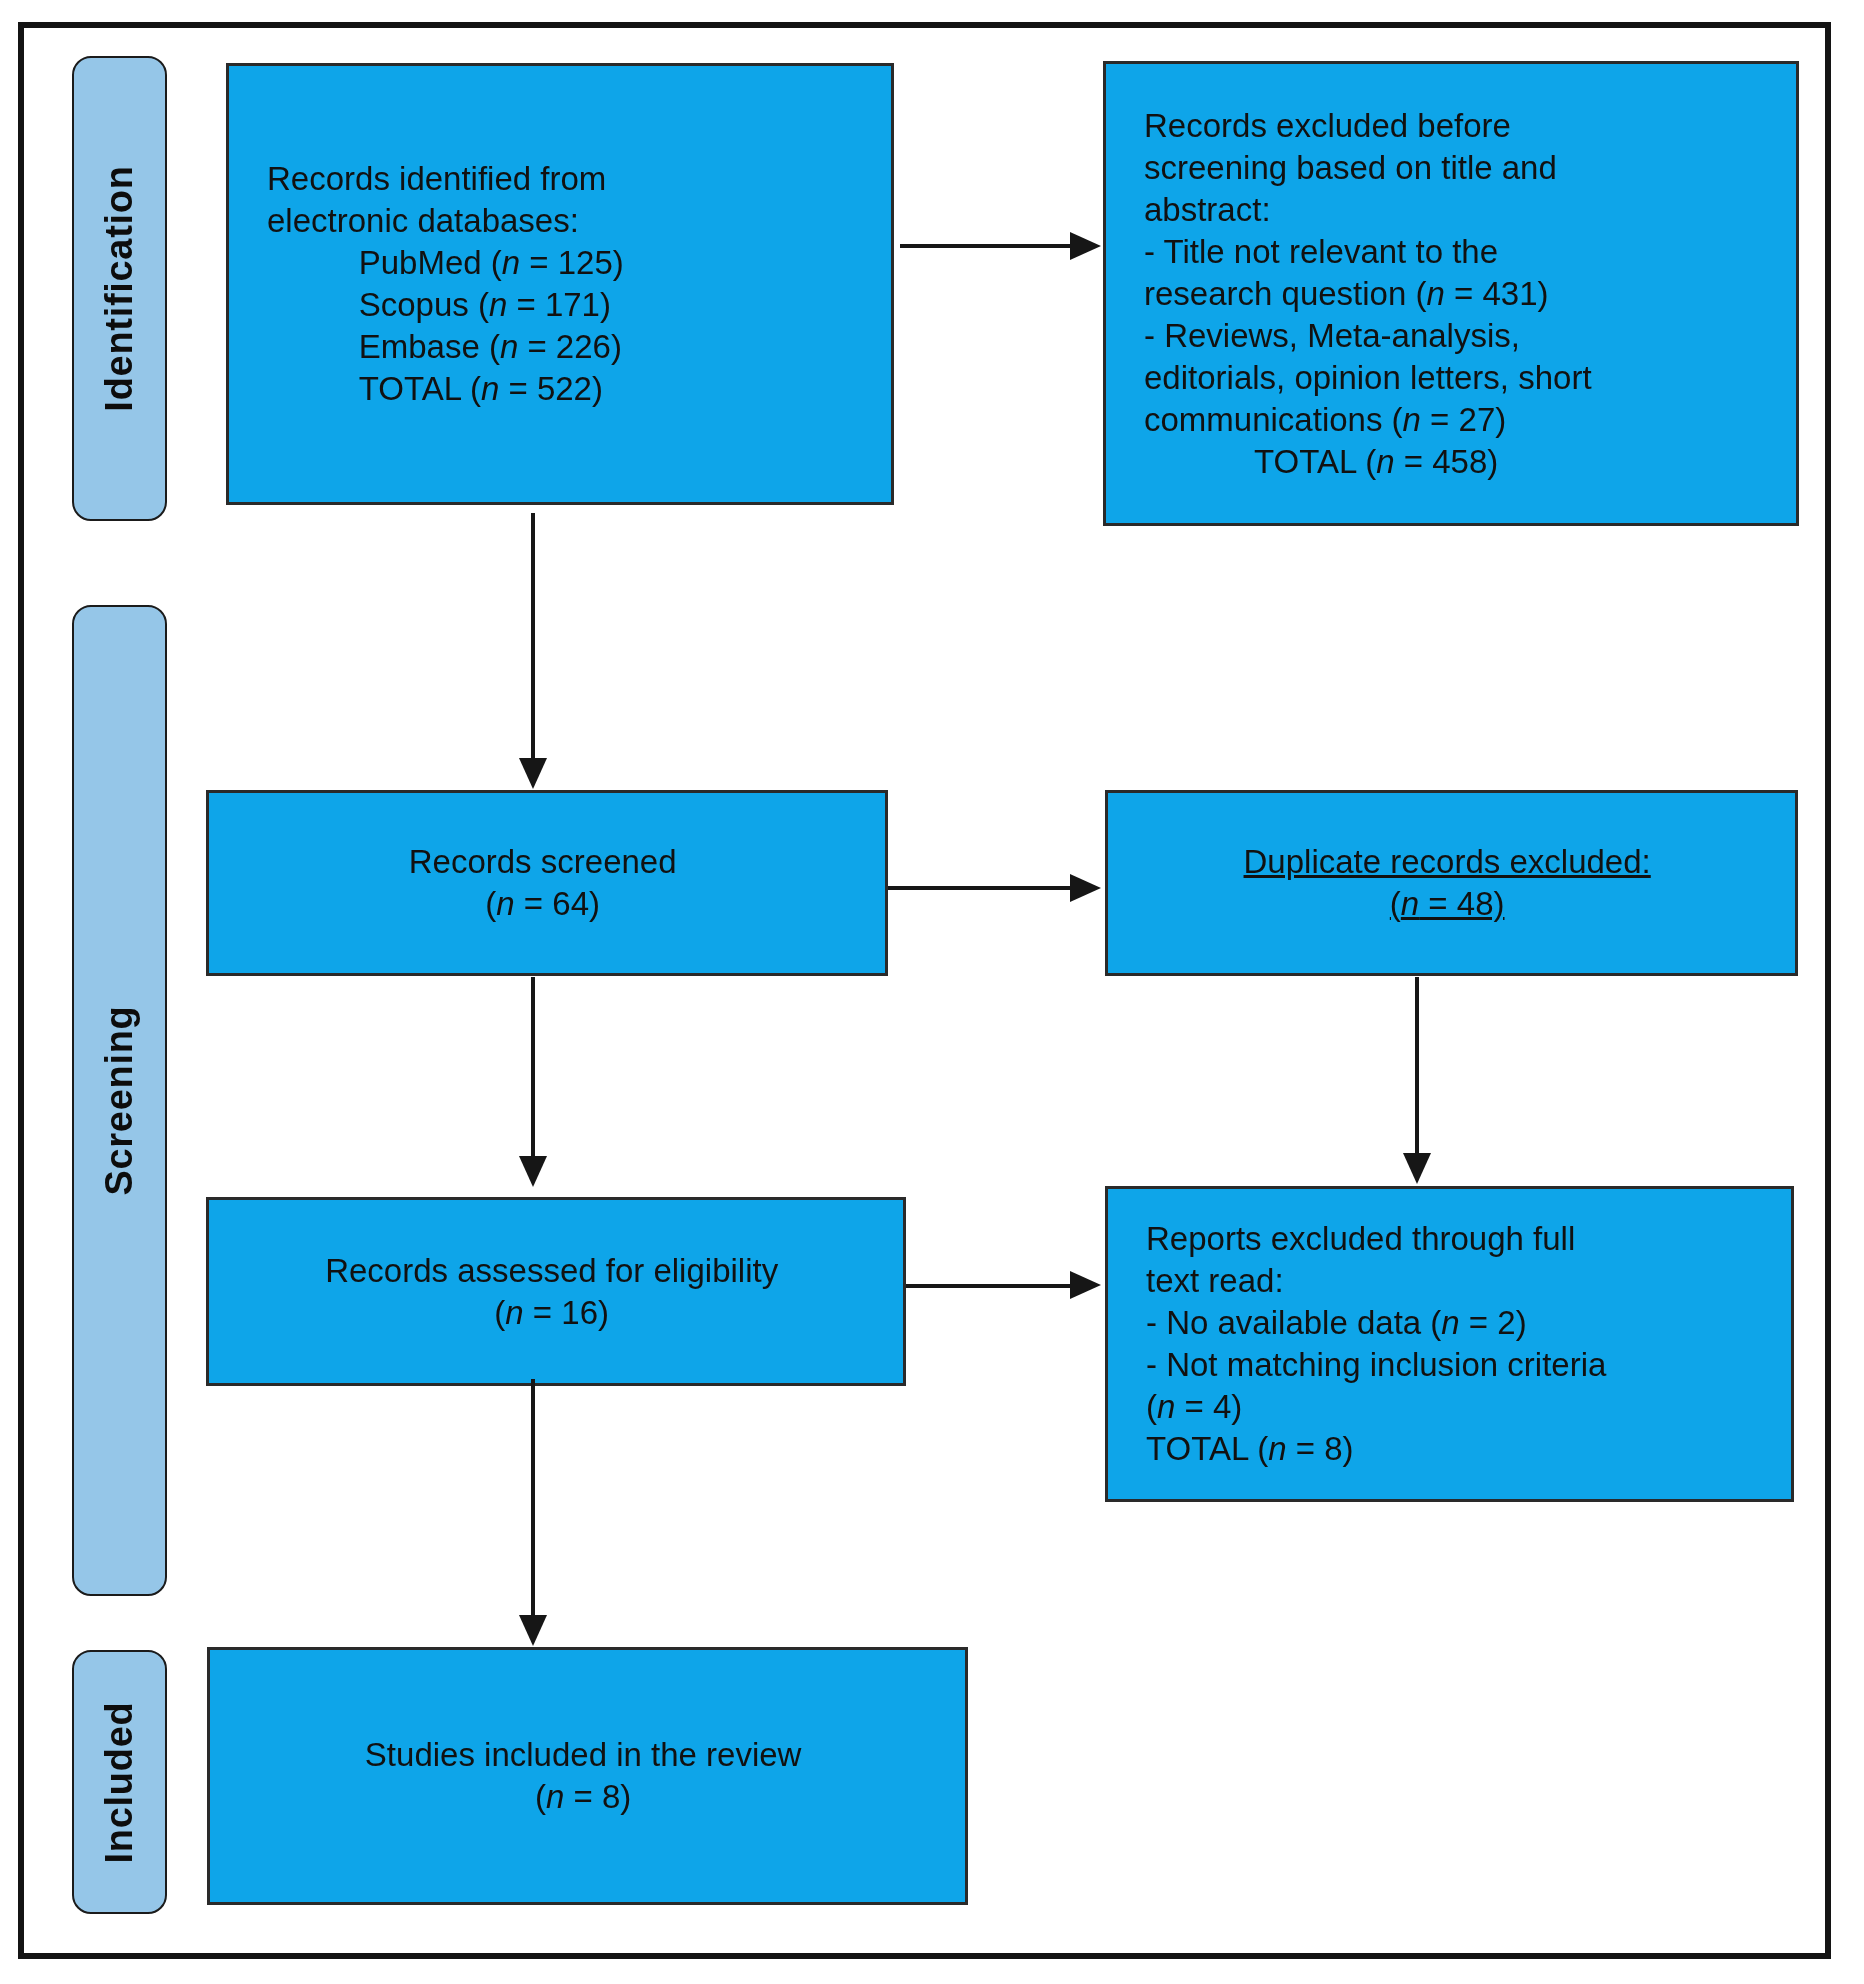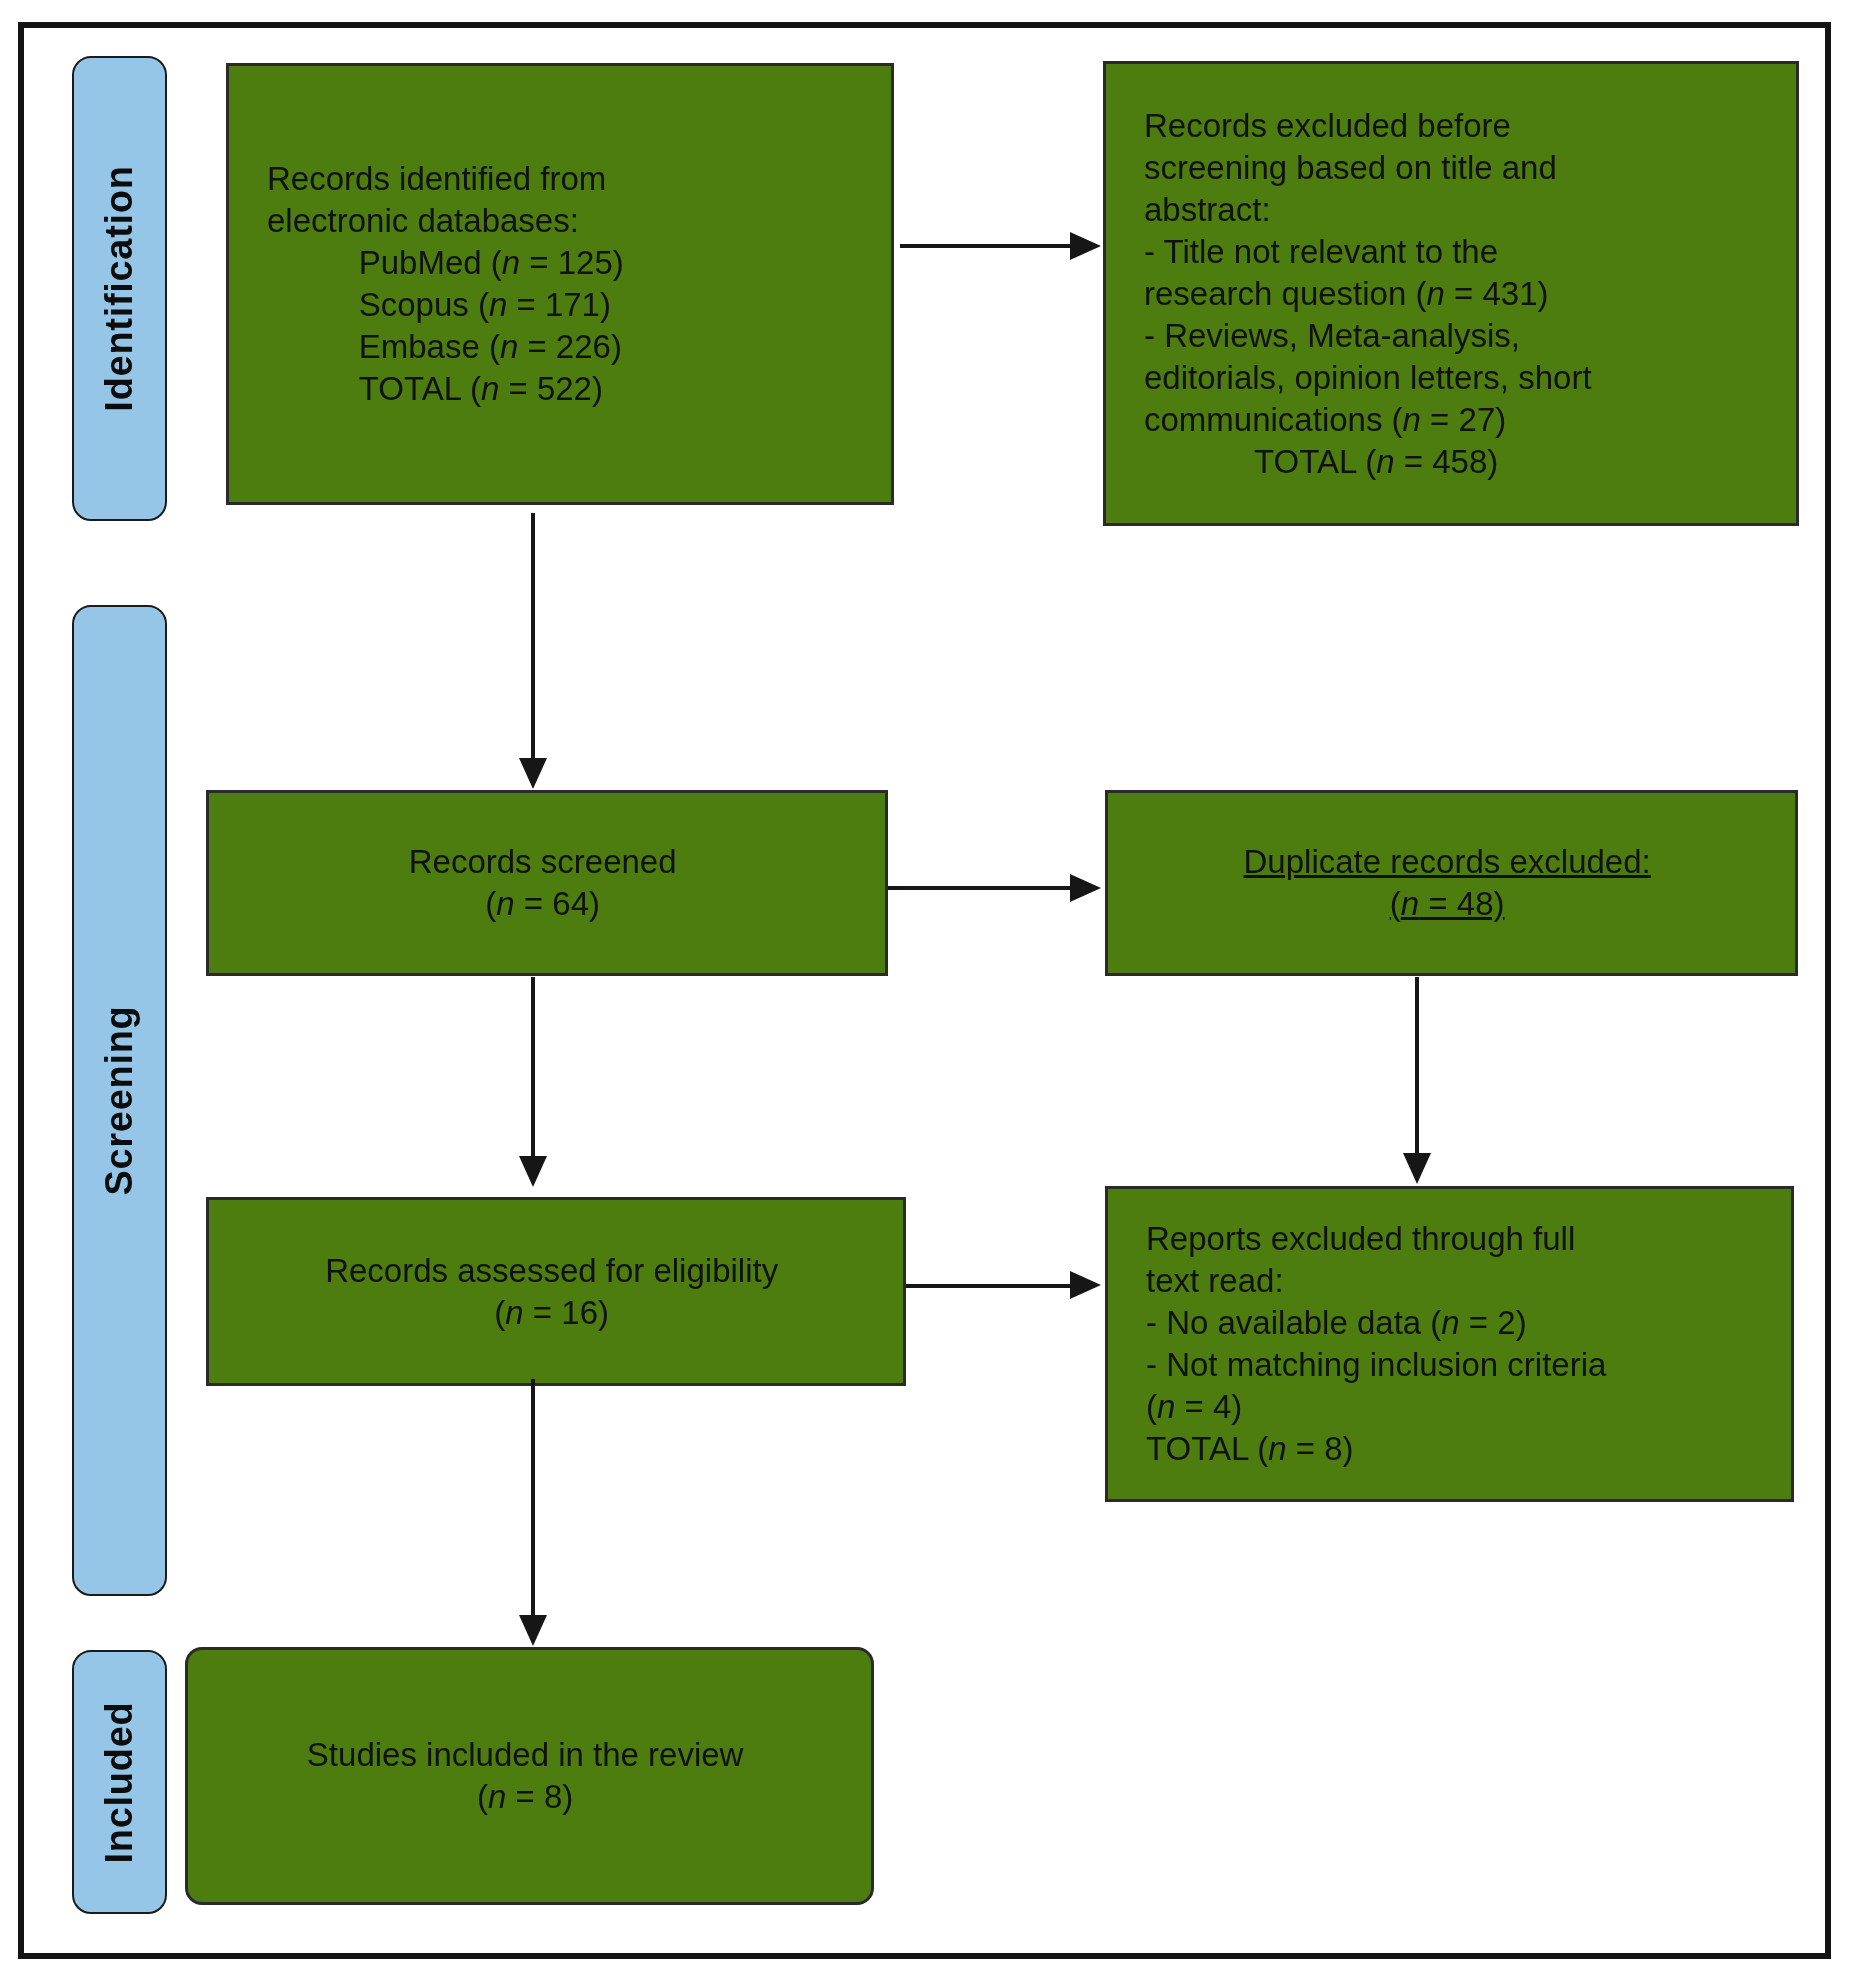--- a/index.html
+++ b/index.html
@@ -43,40 +43,40 @@
     transform:rotate(-90deg);
     white-space:nowrap;
     font-weight:bold;
     font-size:38px;
     letter-spacing:0.7px;
     color:#0d0d0d;
   }
   
   .box{
     position:absolute;
-    background:#4d7c0f;
+    background:#0ea5e9;
     border:3.7px solid var(--box-border);
     box-sizing:border-box;
     display:flex;flex-direction:column;justify-content:center;
   }
   .lines{
     font-size:33px;
     line-height:42px;
     white-space:pre-wrap;
     color:var(--ink);
   }
   .left-text .lines{text-align:left;padding-left:38px;padding-right:17.5px;}
   .center-text .lines{text-align:center;padding-left:7.3px;padding-right:16px;}
   .box-identified{left:226px;top:63px;width:668px;height:442px;}
   .box-excluded-before{left:1103px;top:61px;width:696px;height:465px;}
   .box-screened{left:206px;top:790px;width:682px;height:186px;}
   .box-duplicates{left:1105px;top:790px;width:693px;height:186px;text-decoration:underline;}
   .box-assessed{left:206px;top:1189px;width:700px;height:189px;margin-top:8px;}
   .box-fulltext{left:1105px;top:1186px;width:689px;height:316px;}
-  .box-included{left:185px;top:1647px;width:689px;height:258px;border-radius:17px;}
+  .box-included{left:207px;top:1647px;width:761px;height:258px;}
   
   .hline{position:absolute;height:4.4px;background:#161616;}
   .vline{position:absolute;width:4.4px;background:#161616;}
   .head-right{
     position:absolute;width:0;height:0;
     border-top:14.6px solid transparent;
     border-bottom:14.6px solid transparent;
     border-left:31px solid #161616;
   }
   .head-down{

